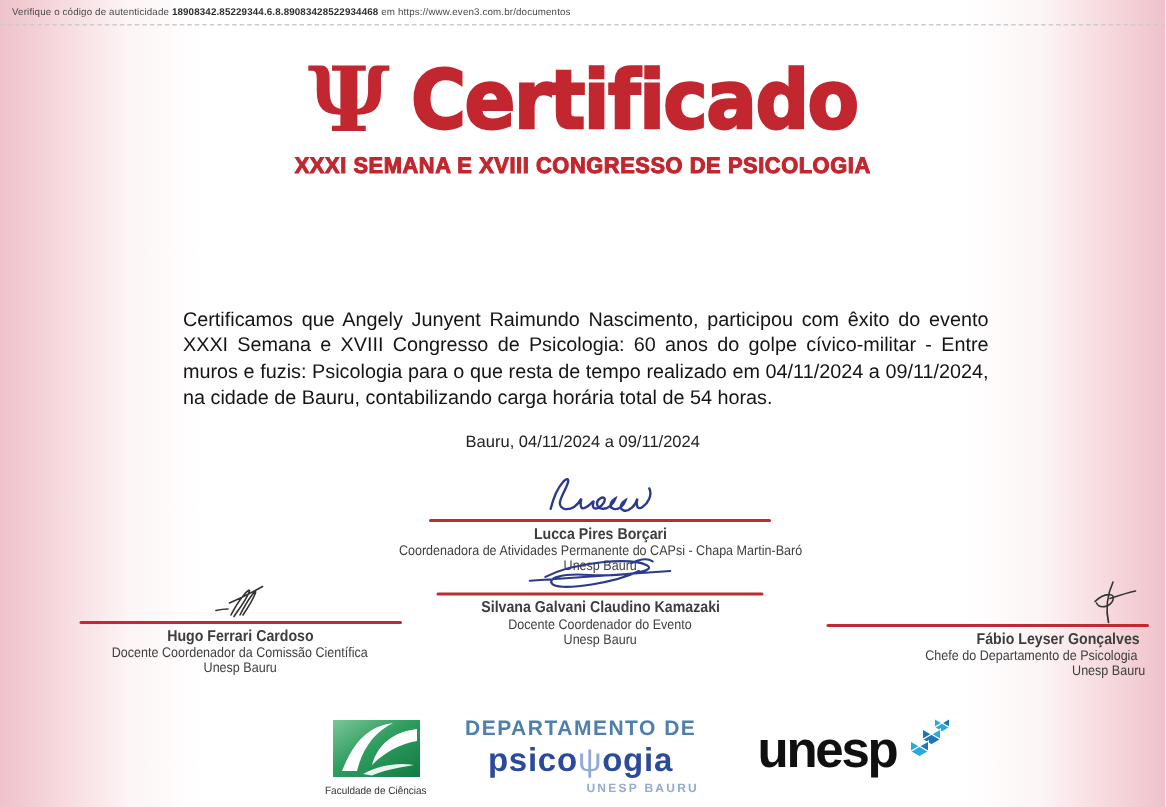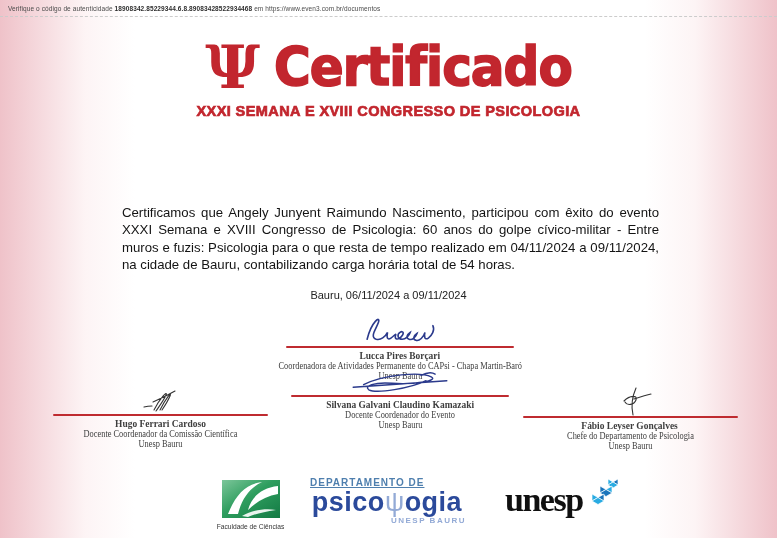--- a/index.html
+++ b/index.html
@@ -47,52 +47,52 @@
     font-size:13.2px; line-height:17.4px; color:#141414; text-align:justify;
   }
   .body-par .b { font-weight:normal; }
 
   .date-line {
     position:absolute; top:289px; left:0; right:0; text-align:center;
     font-size:11px; color:#222222;
   }
 
   
-  .sig { position:absolute; display:flex; flex-direction:column; align-items:center;font-family:Liberation Serif, serif; }
+  .sig { position:absolute; display:flex; flex-direction:column; align-items:center; }
   .sig-line { height:2px; background:var(--line-red,#bf2b30); border-radius:1px; }
   .sig-name  { font-size:10.5px; font-weight:bold; color:#3d3d3d; white-space:nowrap;
                transform:scaleX(0.9); transform-origin:center; margin-top:2px; }
   .sig-role  { font-size:9.3px; color:#3d3d3d; white-space:nowrap;
                transform:scaleX(0.9); transform-origin:center; }
   .sig-org   { font-size:9.3px; color:#3d3d3d; white-space:nowrap;
                transform:scaleX(0.9); transform-origin:center; }
   .sig svg { display:block; }
 
   .sig-top    { top:312px; left:230px; width:340px; }
   .sig-left   { top:386px; left:40px;  width:240px;justify-content:flex-end; }
   .sig-mid    { top:369px; left:280px; width:240px; }
-  .sig-right  { top:386px; left:510px; width:240px; }
+  .sig-right  { top:386px; left:526px; width:240px;align-items:flex-end; }
 
   
   .logo-fc { position:absolute; left:203px; top:480px; width:95px; text-align:center; }
   .logo-fc .fc-box { display:inline-block; }
   .logo-fc .fc-label { font-size:7px; color:#333; margin-top:1px;
                        transform:scaleX(0.95); transform-origin:center; }
 
   .logo-psico { position:absolute; left:302px; top:477px; width:170px; }
-  .psico-top { font-size:10px; letter-spacing:1px; color:var(--teal-blue,#4f7fae);
-               font-weight:bold; padding-left:8px;text-decoration:underline; }
-  .psico-main { font-size:27px; font-weight:bold; color:var(--psico-blue,#2b4a9b);
+  .psico-top { font-size:14px; letter-spacing:1px; color:var(--teal-blue,#4f7fae);
+               font-weight:bold; padding-left:8px; }
+  .psico-main { font-size:22px; font-weight:bold; color:var(--psico-blue,#2b4a9b);
                 line-height:28px; letter-spacing:0.5px; text-align:center; }
   .psico-main .psi-char { color:var(--psi-light-blue,#9fb3dd); font-weight:normal; }
   .psico-bottom { font-size:8px; letter-spacing:1.5px; color:var(--psi-light-blue,#9fb3dd);
                   font-weight:bold; text-align:right; padding-right:6px; }
 
   .logo-unesp { position:absolute; left:505px; top:480px; display:flex; align-items:flex-start; }
-  .unesp-text { font-family:Liberation Serif, serif; font-weight:bold; font-size:34px;
+  .unesp-text { font-family:Liberation Sans, sans-serif; font-weight:bold; font-size:34px;
                 line-height:40px; color:#101010; letter-spacing:-1.5px; }
   .unesp-symbol { margin:-2px 0 0 3px; }
 </style>
 </head>
 <body>
 
 <div class="page">
 
   <div class="auth-bar">
     <span>Verifique o código de autenticidade </span><b>18908342.85229344.6.8.89083428522934468</b><span> em https://www.even3.com.br/documentos</span>
@@ -101,21 +101,21 @@
   <div class="title-block">
     <div class="title-row">
       <span class="psi">Ψ</span>
       <span class="title-text">Certificado</span>
     </div>
     <div class="subtitle">XXXI SEMANA E XVIII CONGRESSO DE PSICOLOGIA</div>
   </div>
 
   <p class="body-par"><span>Certificamos que </span><span class="b">Angely Junyent Raimundo Nascimento</span><span>, participou com êxito do evento </span><span class="b">XXXI Semana e XVIII Congresso de Psicologia: 60 anos do golpe cívico-militar - Entre muros e fuzis: Psicologia para o que resta de tempo</span><span> realizado em 04/11/2024 a 09/11/2024, na cidade de Bauru, contabilizando carga horária total de 54 horas.</span></p>
 
-  <div class="date-line">Bauru, 06/11/2024 a 09/11/2024</div>
+  <div class="date-line">Bauru, 04/11/2024 a 09/11/2024</div>
 
   <div class="sig sig-top">
     <svg width="100" height="34" viewBox="0 0 70 30">
       <path d="M6,24 C10,8 18,3 16,9 C14,15 8,22 14,24 C18,25 22,22 24,18 C23,23 24,25 27,23 C30,21 32,18 31,21 C30,24 33,25 36,22 C39,19 38,16 35,18 C32,20 33,24 37,24 C40,24 43,21 44,18 C41,20 40,23 43,24 C46,25 49,22 50,19 C47,21 46,24 49,25 C52,26 56,22 57,18 C56,22 57,25 60,23 C63,21 66,16 64,12" fill="none" stroke="#2b3a8c" stroke-width="1.4" stroke-linecap="round"></path>
     </svg>
     <div class="sig-line" style="width:228px"></div>
     <div class="sig-name">Lucca Pires Borçari</div>
     <div class="sig-role">Coordenadora de Atividades Permanente do CAPsi - Chapa Martin-Baró</div>
     <div class="sig-org">Unesp Bauru</div>
   </div>

